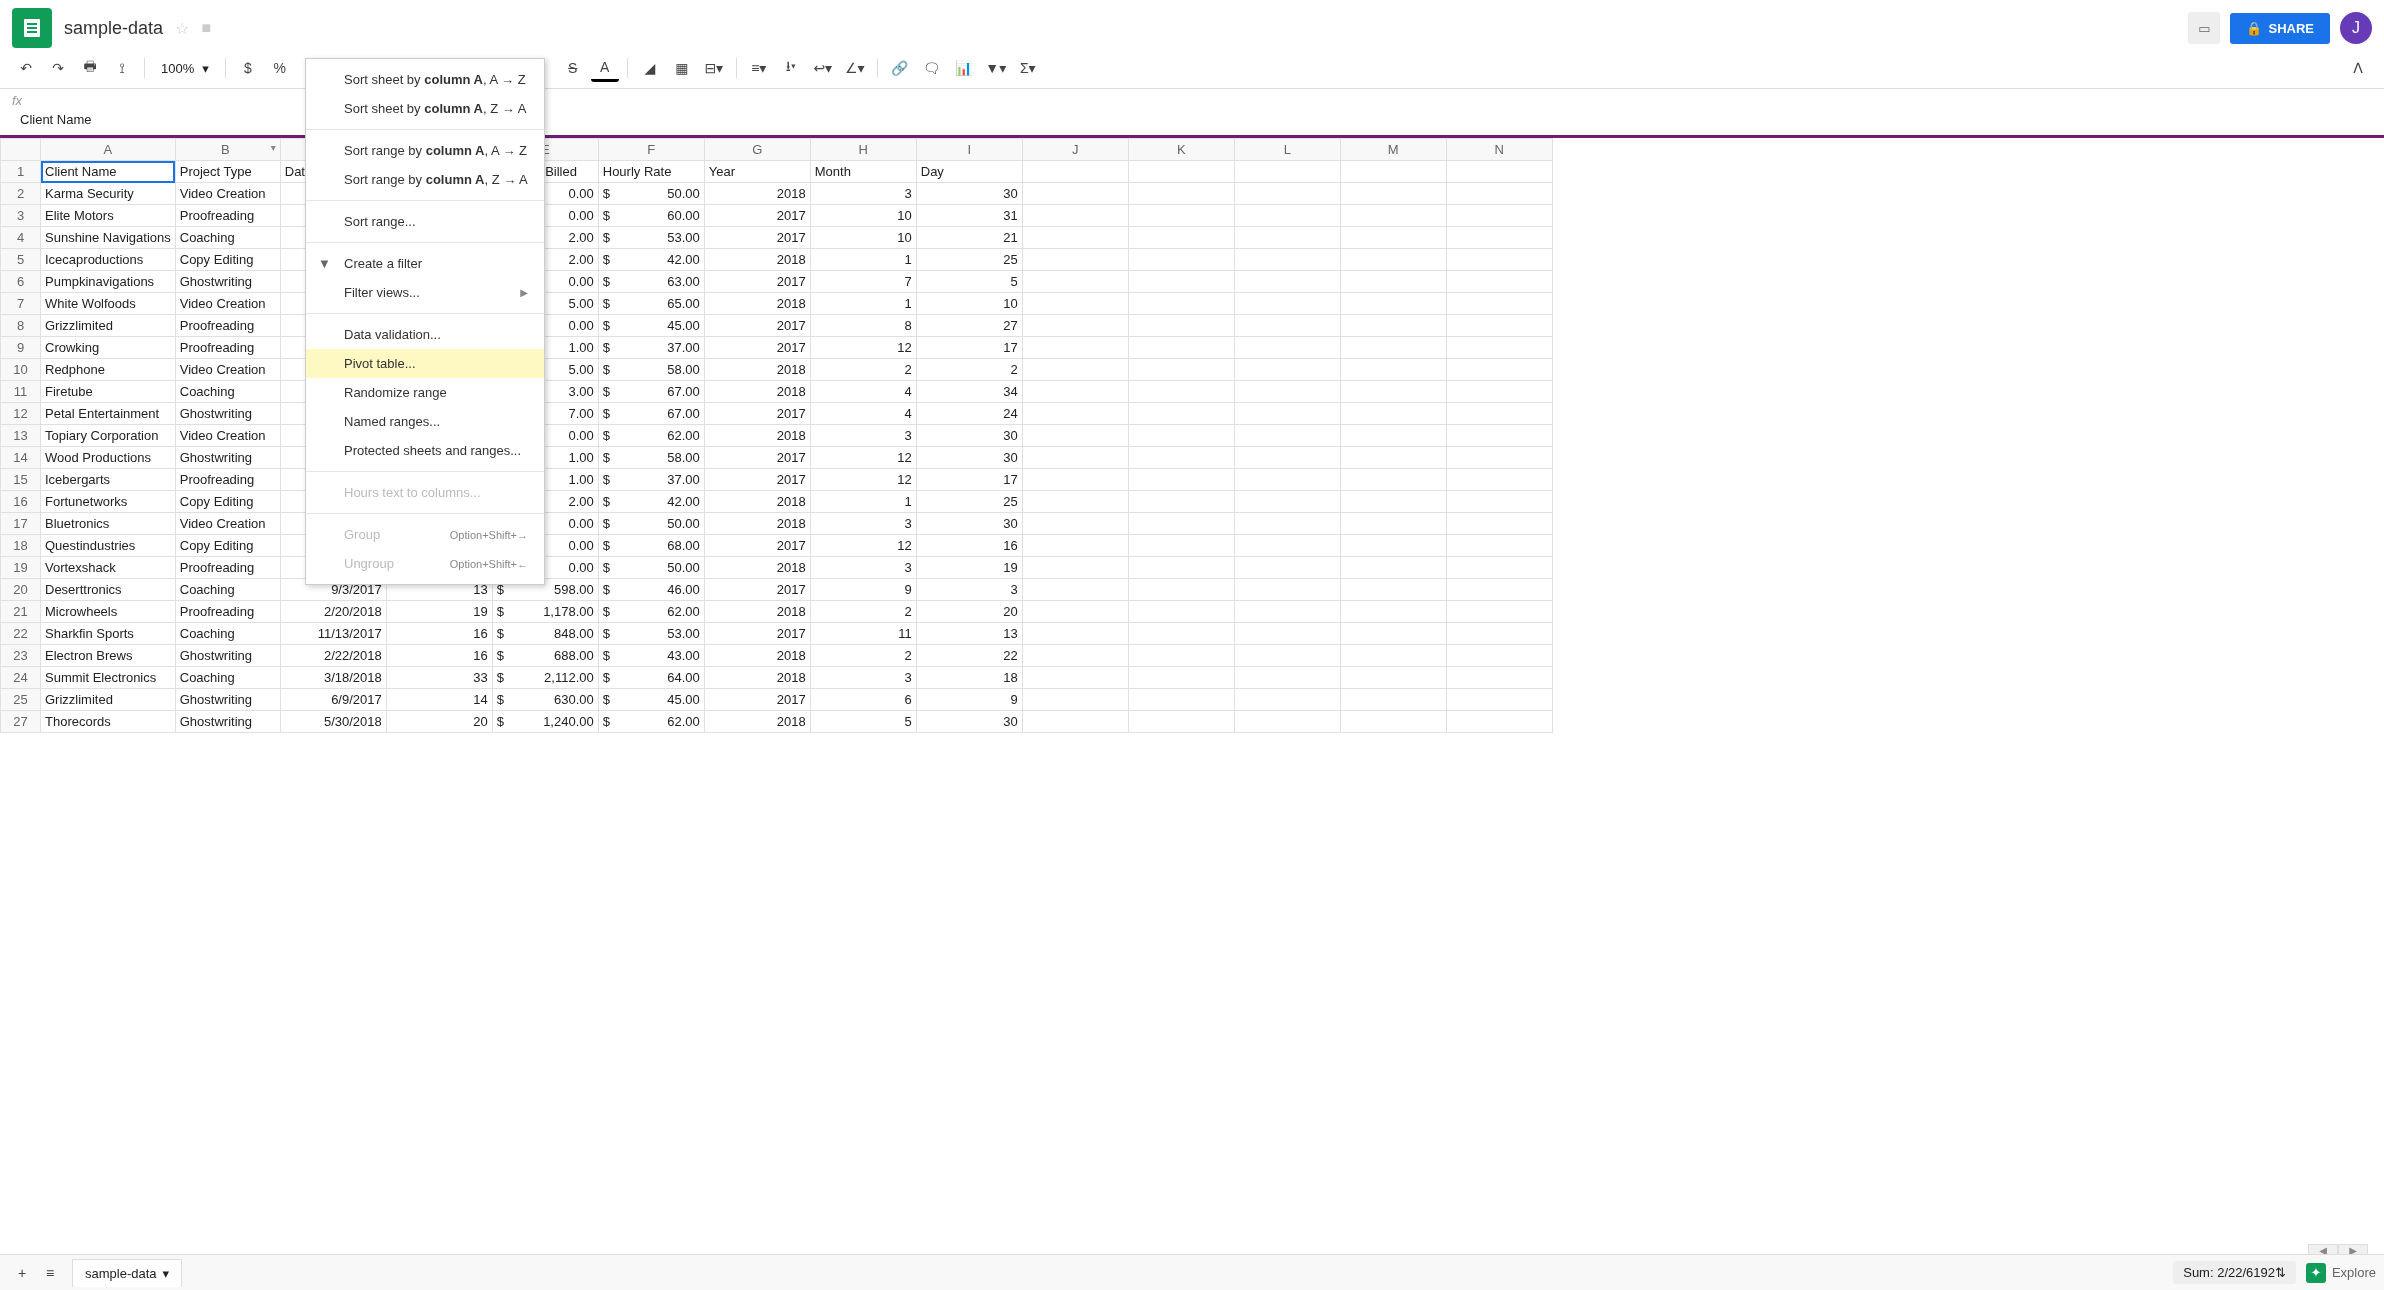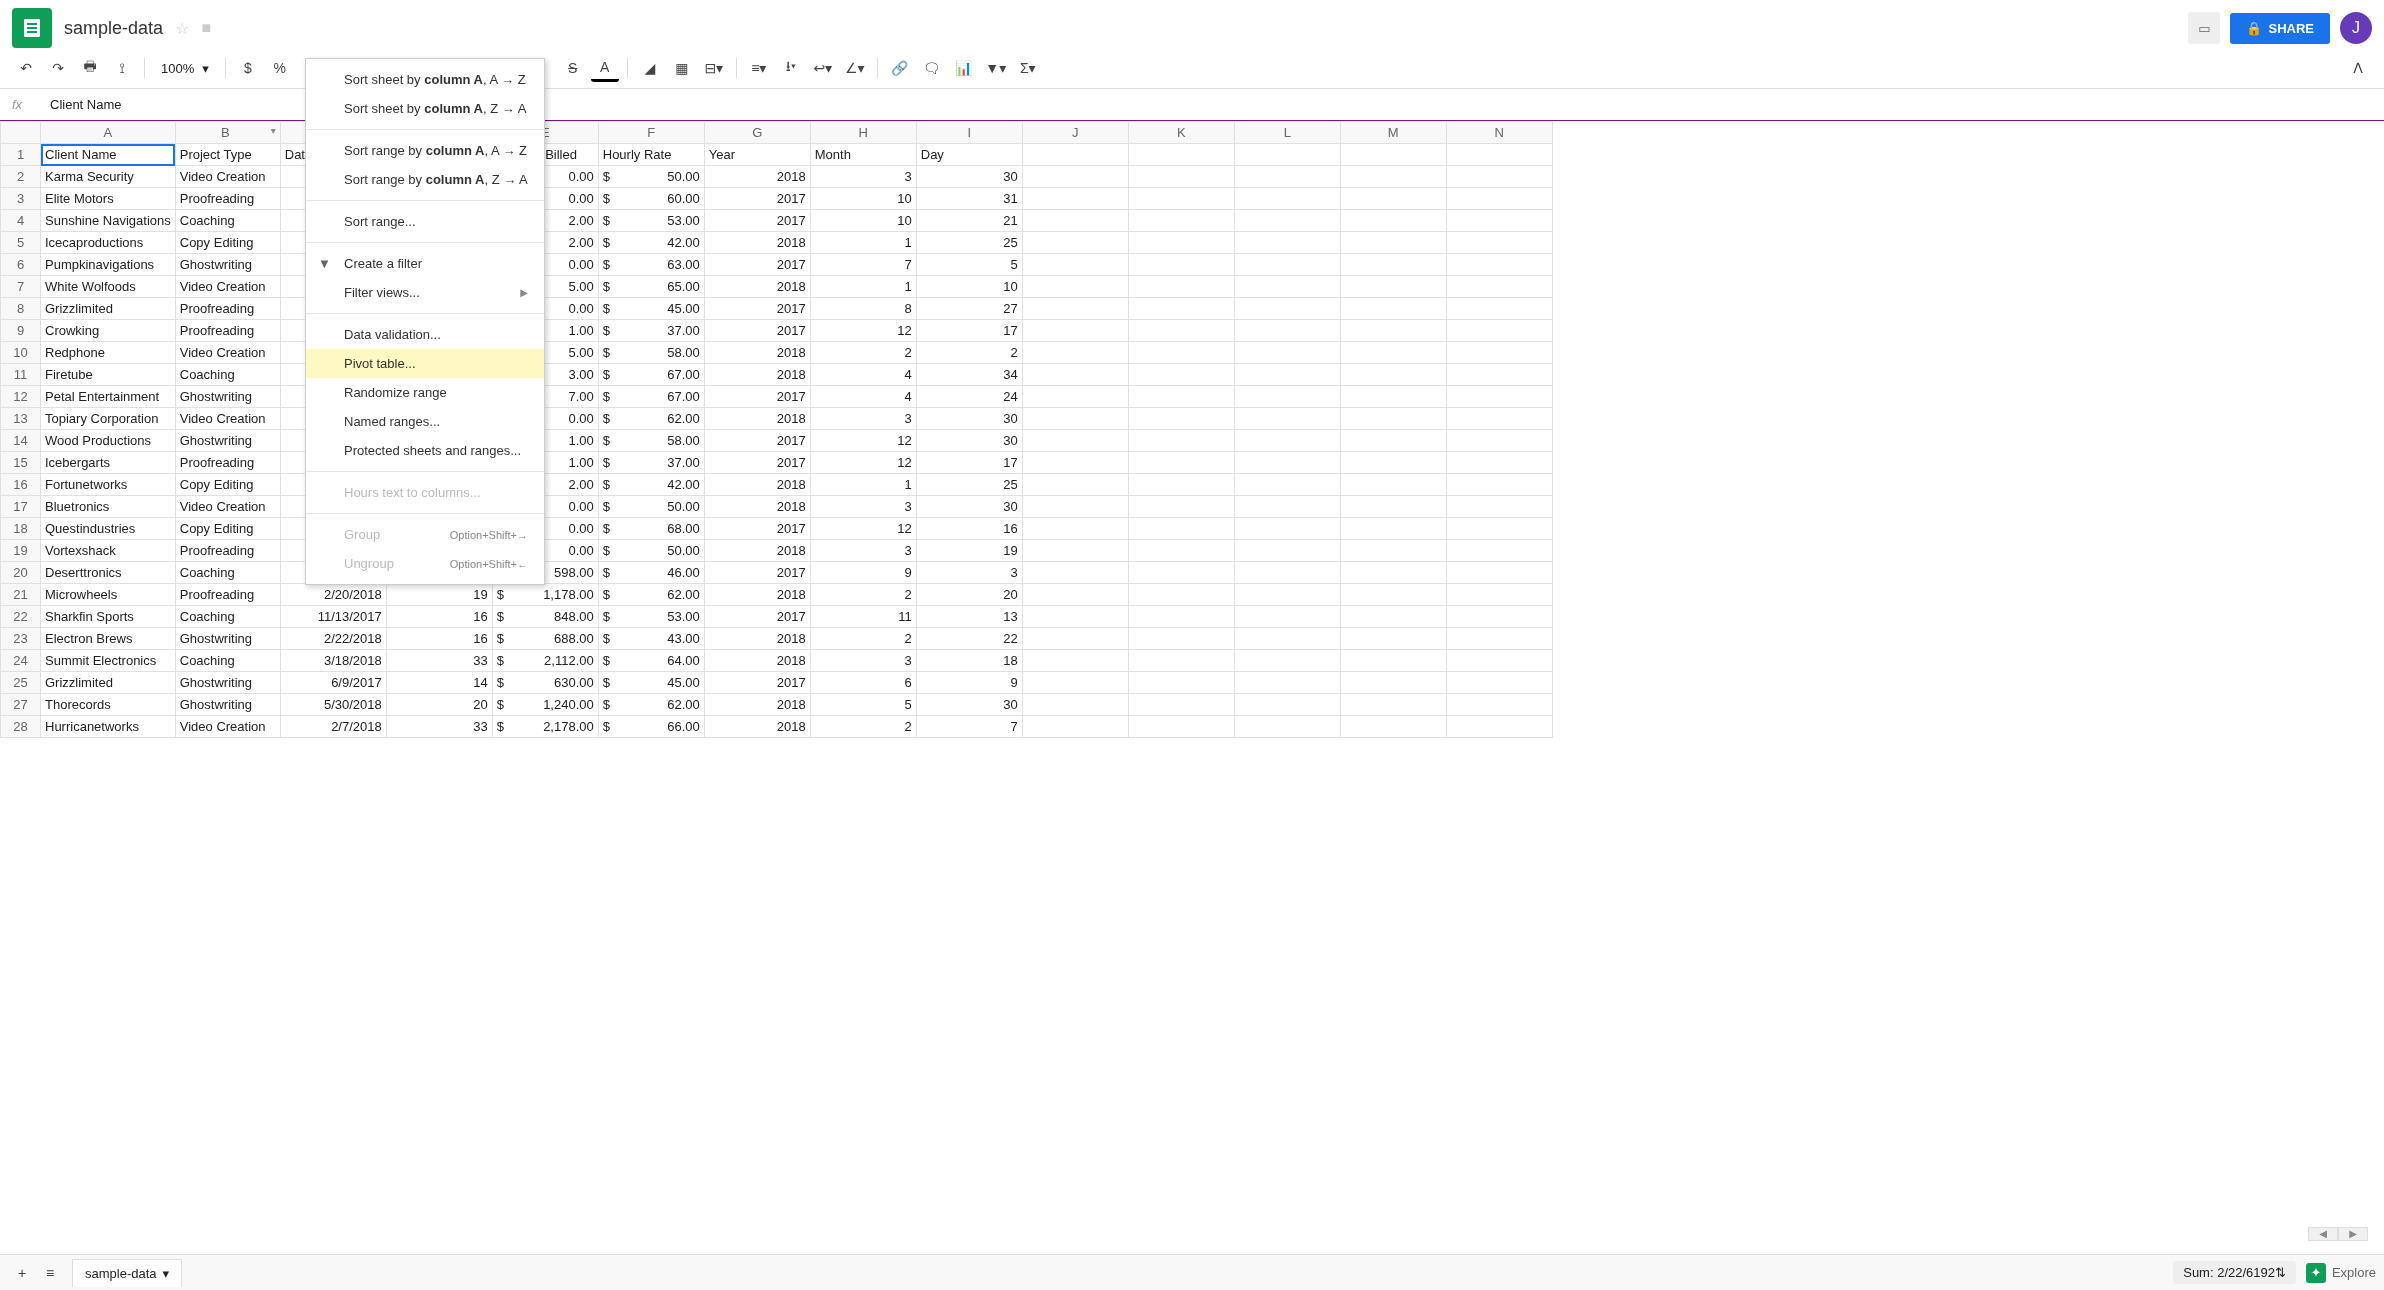--- a/index.html
+++ b/index.html
@@ -25,21 +25,21 @@
 .toolbar { display:flex; align-items:center; padding:6px 12px; border-bottom:1px solid #ddd; gap:4px; position:relative; }
 .tb-btn { width:28px; height:28px; display:flex; align-items:center; justify-content:center; color:#444; cursor:pointer; border-radius:3px; font-size:14px; }
 .tb-sep { width:1px; height:20px; background:#ddd; margin:0 4px; }
 .zoom { padding:4px 8px; font-size:13px; display:flex; align-items:center; gap:8px; }
 .dec-inc { font-size:11px; color:#555; }
 .font-sz { width:26px; text-align:center; border:1px solid #ddd; padding:2px; font-size:13px; }
 .text-color { border-bottom:3px solid #000; }
 .collapse-btn { margin-left:auto; }
 
 
-.fx-bar { display:flex; align-items:center; border-bottom:1px solid #701a75; padding:4px 12px; }
+.fx-bar { display:flex; align-items:flex-start; border-bottom:3px solid #701a75; padding:4px 12px;flex-direction:column; }
 .fx-lbl { font-style:italic; color:#999; font-size:13px; width:30px; }
 .fx-val { padding:4px 8px; font-size:13px; }
 
 
 .grid-wrap { overflow:auto; height:calc(100vh - 170px); position:relative; }
 table { border-collapse:collapse; table-layout:fixed; }
 th,td { border:1px solid #e0e0e0; height:22px; font-size:13px; padding:0 4px; white-space:nowrap; overflow:hidden; text-overflow:clip; }
 th { background:#f8f8f8; color:#666; font-weight:normal; text-align:center; }
 .row-hdr { width:40px; text-align:center; background:#f8f8f8; color:#666; }
 .col-A,.col-B { width:105px; }
@@ -654,37 +654,20 @@
           <td class="col-F cur sel-col">62.00</td>
           <td class="col-G num sel-col">2018</td>
           <td class="col-H num sel-col">5</td>
           <td class="col-I num sel-col">30</td>
           <td class="col-J  "></td>
           <td class="col-K  "></td>
           <td class="col-L  "></td>
           <td class="col-M  "></td>
           <td class="col-N  "></td>
         </tr>
-        <tr>
-          <th class="row-hdr">28</th>
-          <td class="col-A  sel-col">Hurricanetworks</td>
-          <td class="col-B  sel-col">Video Creation</td>
-          <td class="col-C num sel-col">2/7/2018</td>
-          <td class="col-D num sel-col">33</td>
-          <td class="col-E cur sel-col">2,178.00</td>
-          <td class="col-F cur sel-col">66.00</td>
-          <td class="col-G num sel-col">2018</td>
-          <td class="col-H num sel-col">2</td>
-          <td class="col-I num sel-col">7</td>
-          <td class="col-J  "></td>
-          <td class="col-K  "></td>
-          <td class="col-L  "></td>
-          <td class="col-M  "></td>
-          <td class="col-N  "></td>
-        </tr>
       </tbody>
     </table>
 <div class="hscroll">
       <span>◀</span>
       <span>▶</span>
     </div>
 </div>
 
 <div class="btm">
   <div class="tb-btn">+</div>

